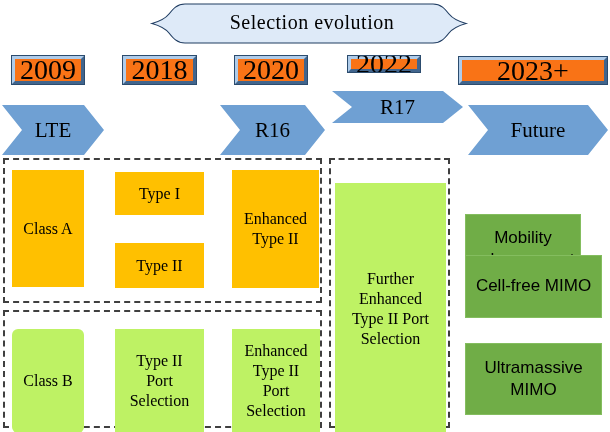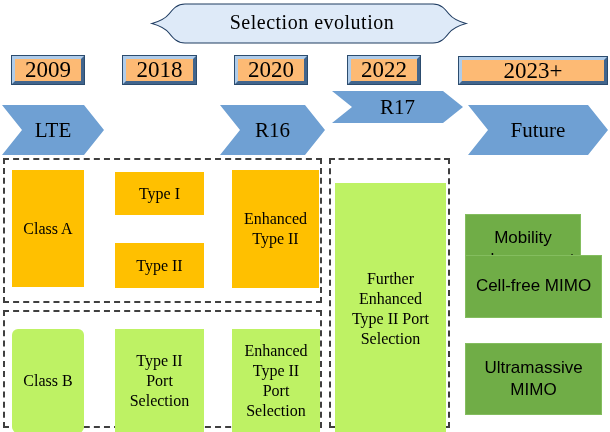--- a/index.html
+++ b/index.html
@@ -10,26 +10,26 @@
   .abs{position:absolute;box-sizing:border-box;}
 
   
   .banner-text{
     display:flex;align-items:center;justify-content:center;
     font-size:20px;letter-spacing:.5px;
   }
 
   
   .year-badge{
-    background:#fdba74;
+    background:#f97316;
     border:3px solid;
     border-color:#AFCCEA #41658D #41658D #AFCCEA;
     outline:1px solid #2C4C6E;
     display:flex;align-items:center;justify-content:center;
-    font-size:23px;
+    font-size:28px;
   }
 
   
   .era-chevron{
     background:#6FA0D3;
     clip-path:polygon(0 0, calc(100% - 20px) 0, 100% 50%, calc(100% - 20px) 100%, 0 100%, 20px 50%);
     display:flex;align-items:center;justify-content:center;
     font-size:21px;
   }
 
@@ -64,21 +64,21 @@
              C 28 41 24 36 20 31
              C 16 26 10 23.5 3 21.5
              C 10 19.5 16 17 20 12
              C 24 7 28 2 36 2 Z" fill="#DEEAF8" stroke="#1F3C61" stroke-width="1.2"></path>
   </svg>
   <div class="abs banner-text" style="left:149px;top:2px;width:326px;height:41px;">Selection evolution</div>
 
   <div class="abs year-badge" style="left:12px;top:56px;width:72px;height:28px;">2009</div>
   <div class="abs year-badge" style="left:123px;top:56px;width:73px;height:28px;">2018</div>
   <div class="abs year-badge" style="left:235px;top:56px;width:72px;height:28px;">2020</div>
-  <div class="abs year-badge" style="left:348px;top:56px;width:72px;height:28px;">2022</div>
+  <div class="abs year-badge" style="left:348px;top:56px;width:72px;height:16px;">2022</div>
   <div class="abs year-badge" style="left:459px;top:57px;width:148px;height:27px;">2023+</div>
 
   <div class="abs era-chevron" style="left:2px;top:105px;width:102px;height:50px;">LTE</div>
   <div class="abs era-chevron" style="left:220px;top:105px;width:105px;height:50px;">R16</div>
   <div class="abs era-chevron" style="left:332px;top:91px;width:131px;height:32px;">R17</div>
   <div class="abs era-chevron" style="left:468px;top:105px;width:140px;height:50px;">Future</div>
 
   <div class="abs group-frame" style="left:3px;top:158px;width:319px;height:145px;"></div>
   <div class="abs group-frame" style="left:3px;top:310px;width:319px;height:118px;"></div>
   <div class="abs group-frame" style="left:329px;top:158px;width:121px;height:270px;"></div>

